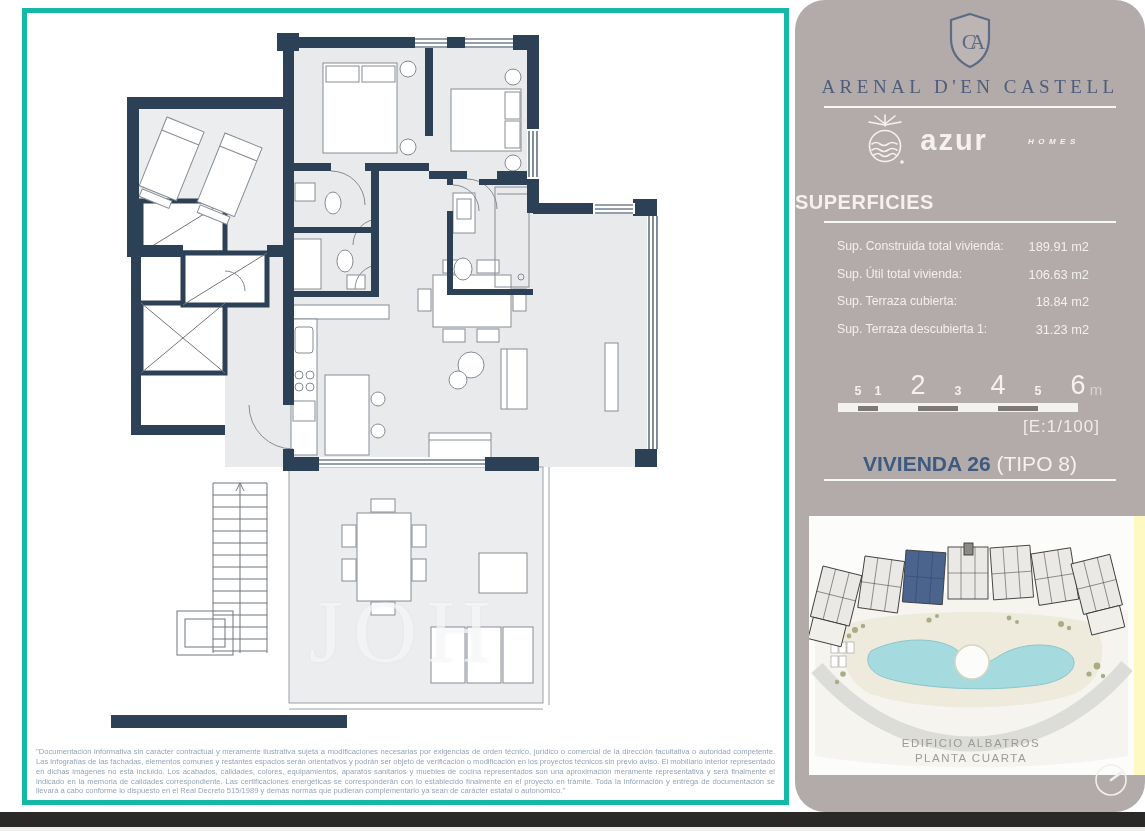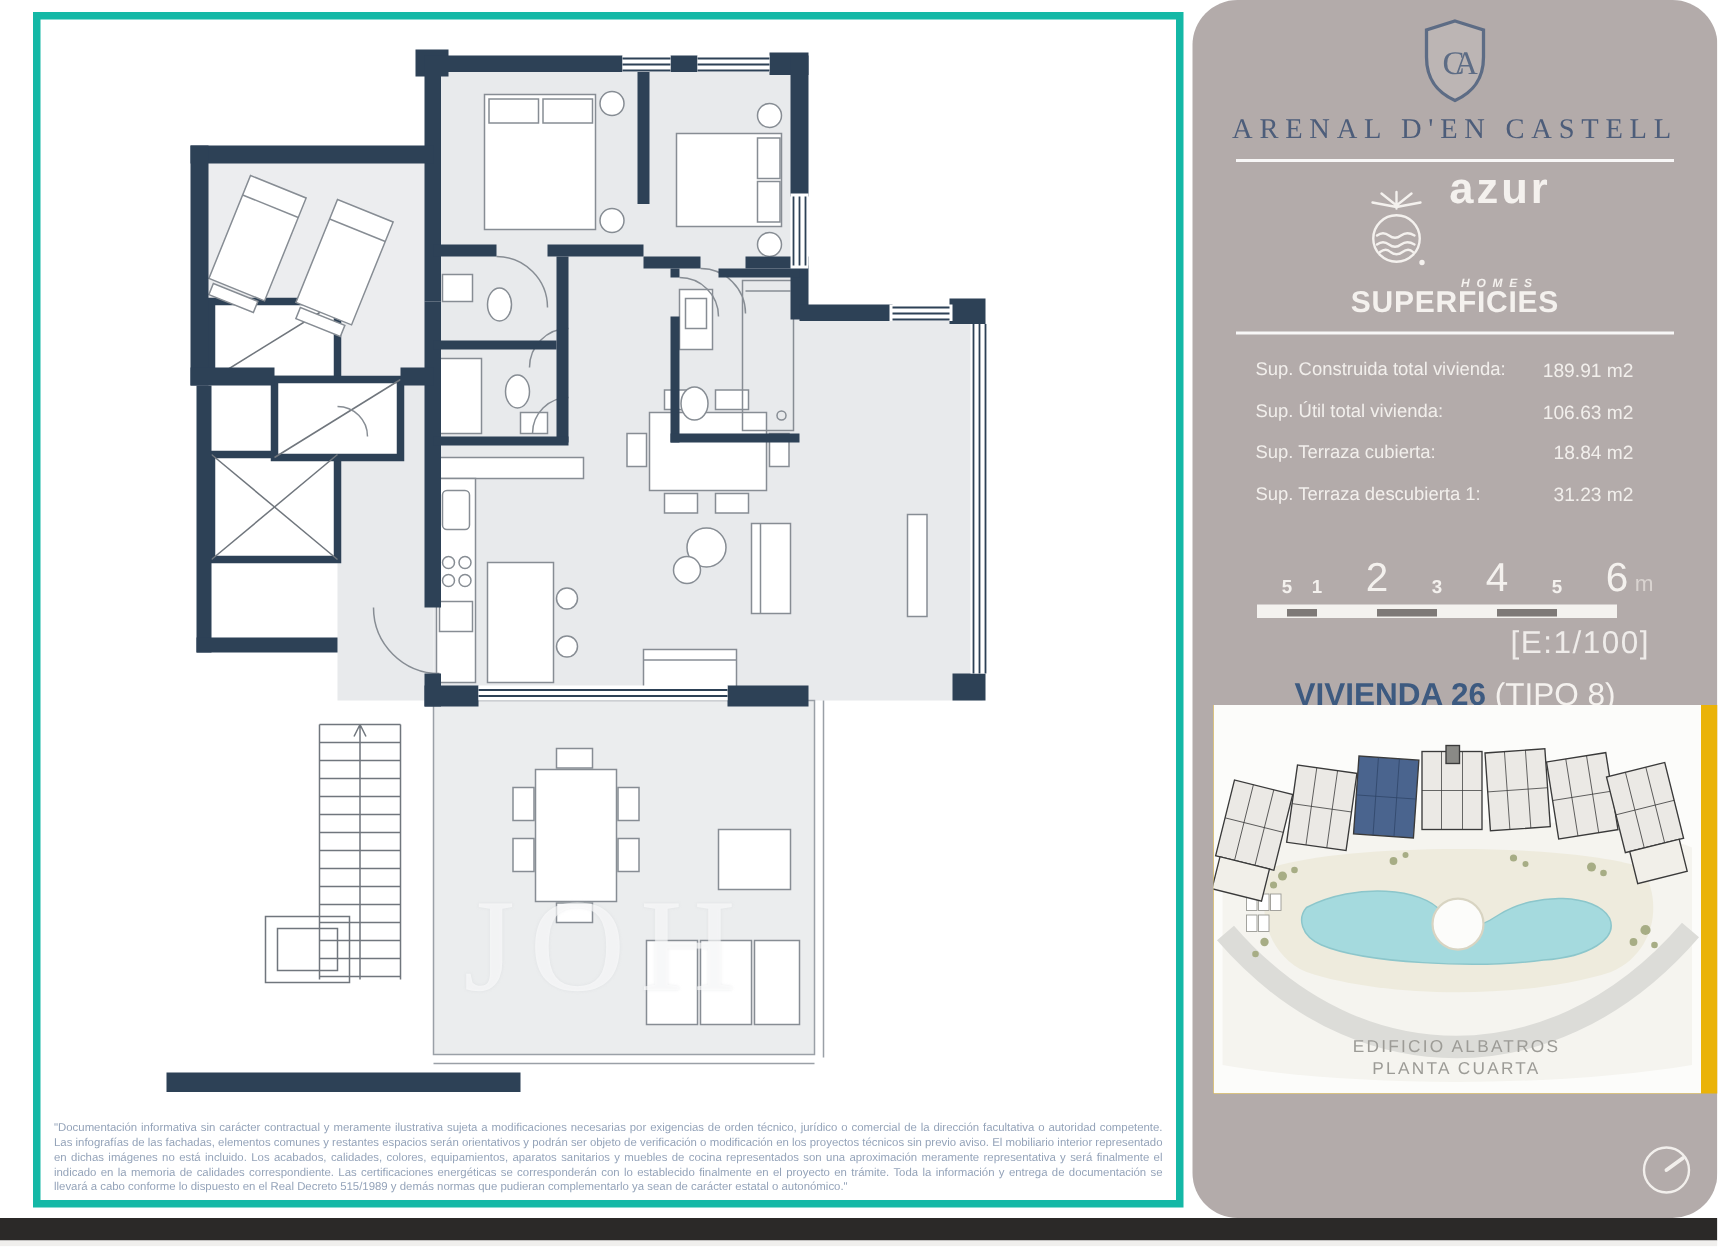--- a/index.html
+++ b/index.html
@@ -23,48 +23,48 @@
 
   .shield{position:absolute;top:12px;left:50%;transform:translateX(-50%);}
   .shield text{font-family:"Liberation Serif",serif;}
 
   .project-title{position:absolute;top:76px;left:0;width:100%;margin:0;text-align:center;
                  font-family:"Liberation Serif",serif;font-weight:400;font-size:19px;
                  letter-spacing:4.5px;color:#4d5d7a;}
 
   .azur{position:absolute;top:112px;left:0;width:100%;display:flex;align-items:center;
         justify-content:center;gap:10px;}
-  .azur-text{display:flex;flex-direction:column;align-items:center;line-height:1;gap:40px;}
+  .azur-text{display:flex;flex-direction:row;align-items:center;line-height:1;gap:40px;}
   .azur-word{font-size:29px;font-weight:bold;color:#f4f1ee;letter-spacing:2px;}
   .azur-sub{font-size:8px;font-weight:bold;color:#f4f1ee;letter-spacing:4.5px;margin-top:4px;font-style:italic;}
 
-  .superficies-title{position:absolute;top:191px;left:0;width:100%;margin:0;text-align:center;
+  .superficies-title{position:absolute;top:191px;left:0;width:100%;margin:0;text-align:left;
                      font-size:20px;font-weight:bold;letter-spacing:0.5px;color:#f4f1ee;}
 
   .sup-table{position:absolute;top:239px;left:42px;right:56px;}
   .sup-row{display:flex;justify-content:space-between;height:27.5px;align-items:flex-start;
            font-size:12.3px;color:#f2efec;}
   .sup-row .val{font-size:12.8px;}
 
   .scalebar{position:absolute;top:370px;left:0;width:350px;height:78px;color:#f4f1ee;}
   .scalebar .num{position:absolute;transform:translateX(-50%);}
   .n-big{font-size:27px;font-weight:300;top:0;}
   .n-small{font-size:12.5px;font-weight:bold;top:14px;}
   .n-unit{font-size:15px;color:#d9d3d0;top:11px;}
   .bar{position:absolute;top:33px;left:43px;width:240px;height:9px;background:#f4f2ef;}
   .bar .seg{position:absolute;top:3px;height:5px;background:#7e7977;}
   .scale-note{position:absolute;top:47px;left:43px;width:262px;text-align:right;
-              font-size:21px;font-weight:300;color:#efecea;letter-spacing:1px;}
+              font-size:17px;font-weight:300;color:#efecea;letter-spacing:1px;}
 
   .unit-title{position:absolute;top:452px;left:0;width:100%;margin:0;text-align:center;
               font-size:21px;font-weight:600;}
   .unit-name{color:#3d5a80;}
   .unit-type{color:#f4f1ee;font-weight:400;}
 
-  .siteplan{position:absolute;top:470px;left:14px;width:337px;height:259px;background:#eab308;}
+  .siteplan{position:absolute;top:516px;left:14px;width:337px;height:259px;background:#fef9c3;}
   .siteplan svg{display:block;}
   .siteplan text{font-family:"Liberation Sans",sans-serif;}
 
   .compass{position:absolute;top:760px;left:296px;}
 
   
   .bottombar{position:absolute;left:0;top:812px;width:1145px;height:15px;background:#2b2928;}
   .bottomstrip{position:absolute;left:0;top:827px;width:1145px;height:4px;background:#f0efed;}
 </style>
 </head>

